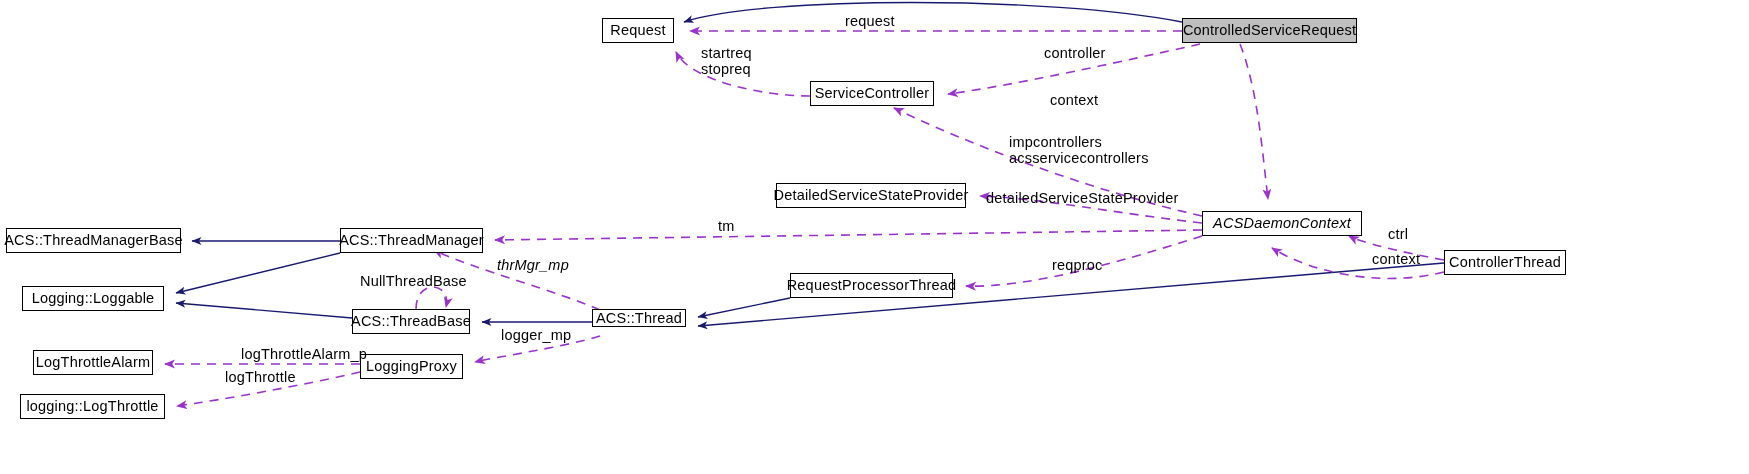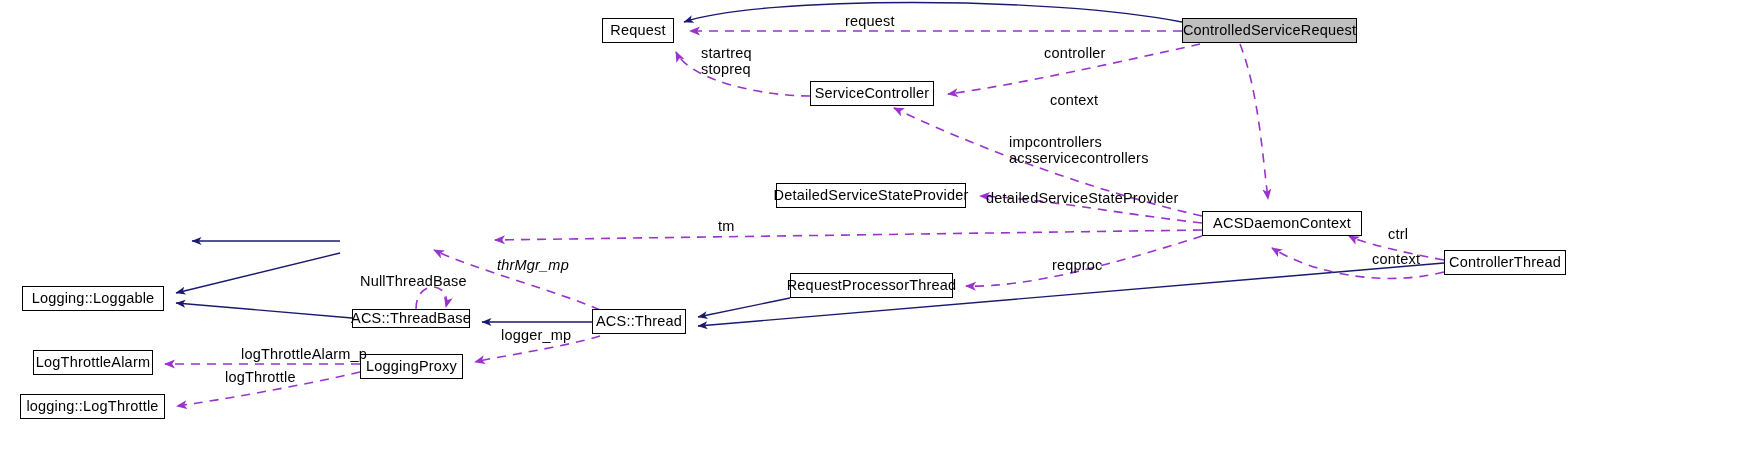--- a/index.html
+++ b/index.html
@@ -107,43 +107,49 @@
   </div>
 
   <div class="node" style="left:810px; top:81px; width:124px; height:25px;text-align:center;">
     <span>ServiceController</span>
   </div>
 
   <div class="node" style="left:776px; top:183px; width:190px; height:25px;">
     <span>DetailedServiceStateProvider</span>
   </div>
 
-  <div class="node" style="left:1202px; top:211px; width:160px; height:25px;">
+  <div class="node" style="left:1202px; top:211px; width:160px; height:25px;font-style:italic;">
     <span>ACSDaemonContext</span>
   </div>
 
+  <div class="node" style="left:6px; top:228px; width:175px; height:25px;">
+    <span>ACS::ThreadManagerBase</span>
+  </div>
 
+  <div class="node" style="left:340px; top:228px; width:143px; height:25px;">
+    <span>ACS::ThreadManager</span>
+  </div>
 
   <div class="node" style="left:1444px; top:250px; width:122px; height:25px;justify-content:center;">
     <span>ControllerThread</span>
   </div>
 
   <div class="node" style="left:790px; top:273px; width:163px; height:25px;">
     <span>RequestProcessorThread</span>
   </div>
 
   <div class="node" style="left:22px; top:286px; width:142px; height:25px;">
     <span>Logging::Loggable</span>
   </div>
 
-  <div class="node" style="left:352px; top:309px; width:118px; height:19px;">
+  <div class="node" style="left:352px; top:309px; width:118px; height:25px;">
     <span>ACS::ThreadBase</span>
   </div>
 
-  <div class="node" style="left:592px; top:309px; width:94px; height:25px;">
+  <div class="node" style="left:592px; top:309px; width:94px; height:18px;">
     <span>ACS::Thread</span>
   </div>
 
   <div class="node" style="left:33px; top:350px; width:120px; height:25px;">
     <span>LogThrottleAlarm</span>
   </div>
 
   <div class="node" style="left:360px; top:354px; width:103px; height:25px;">
     <span>LoggingProxy</span>
   </div>

